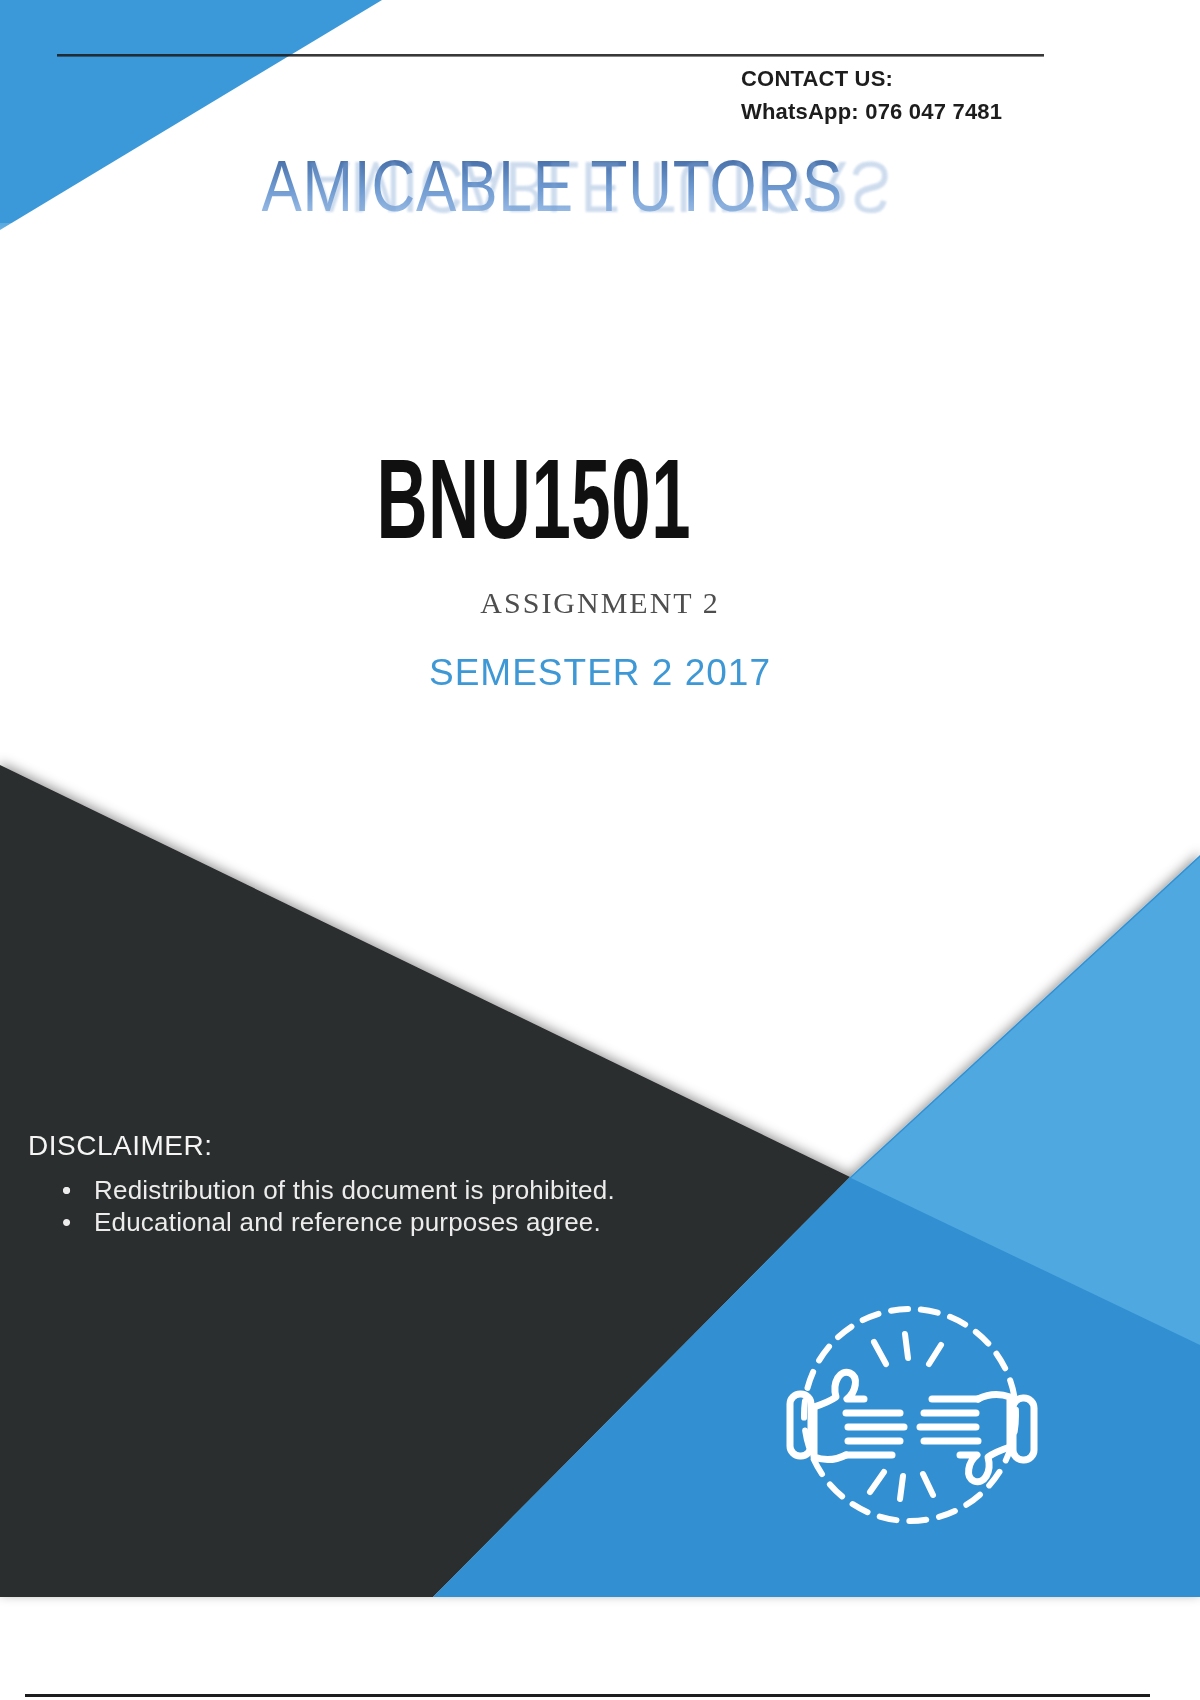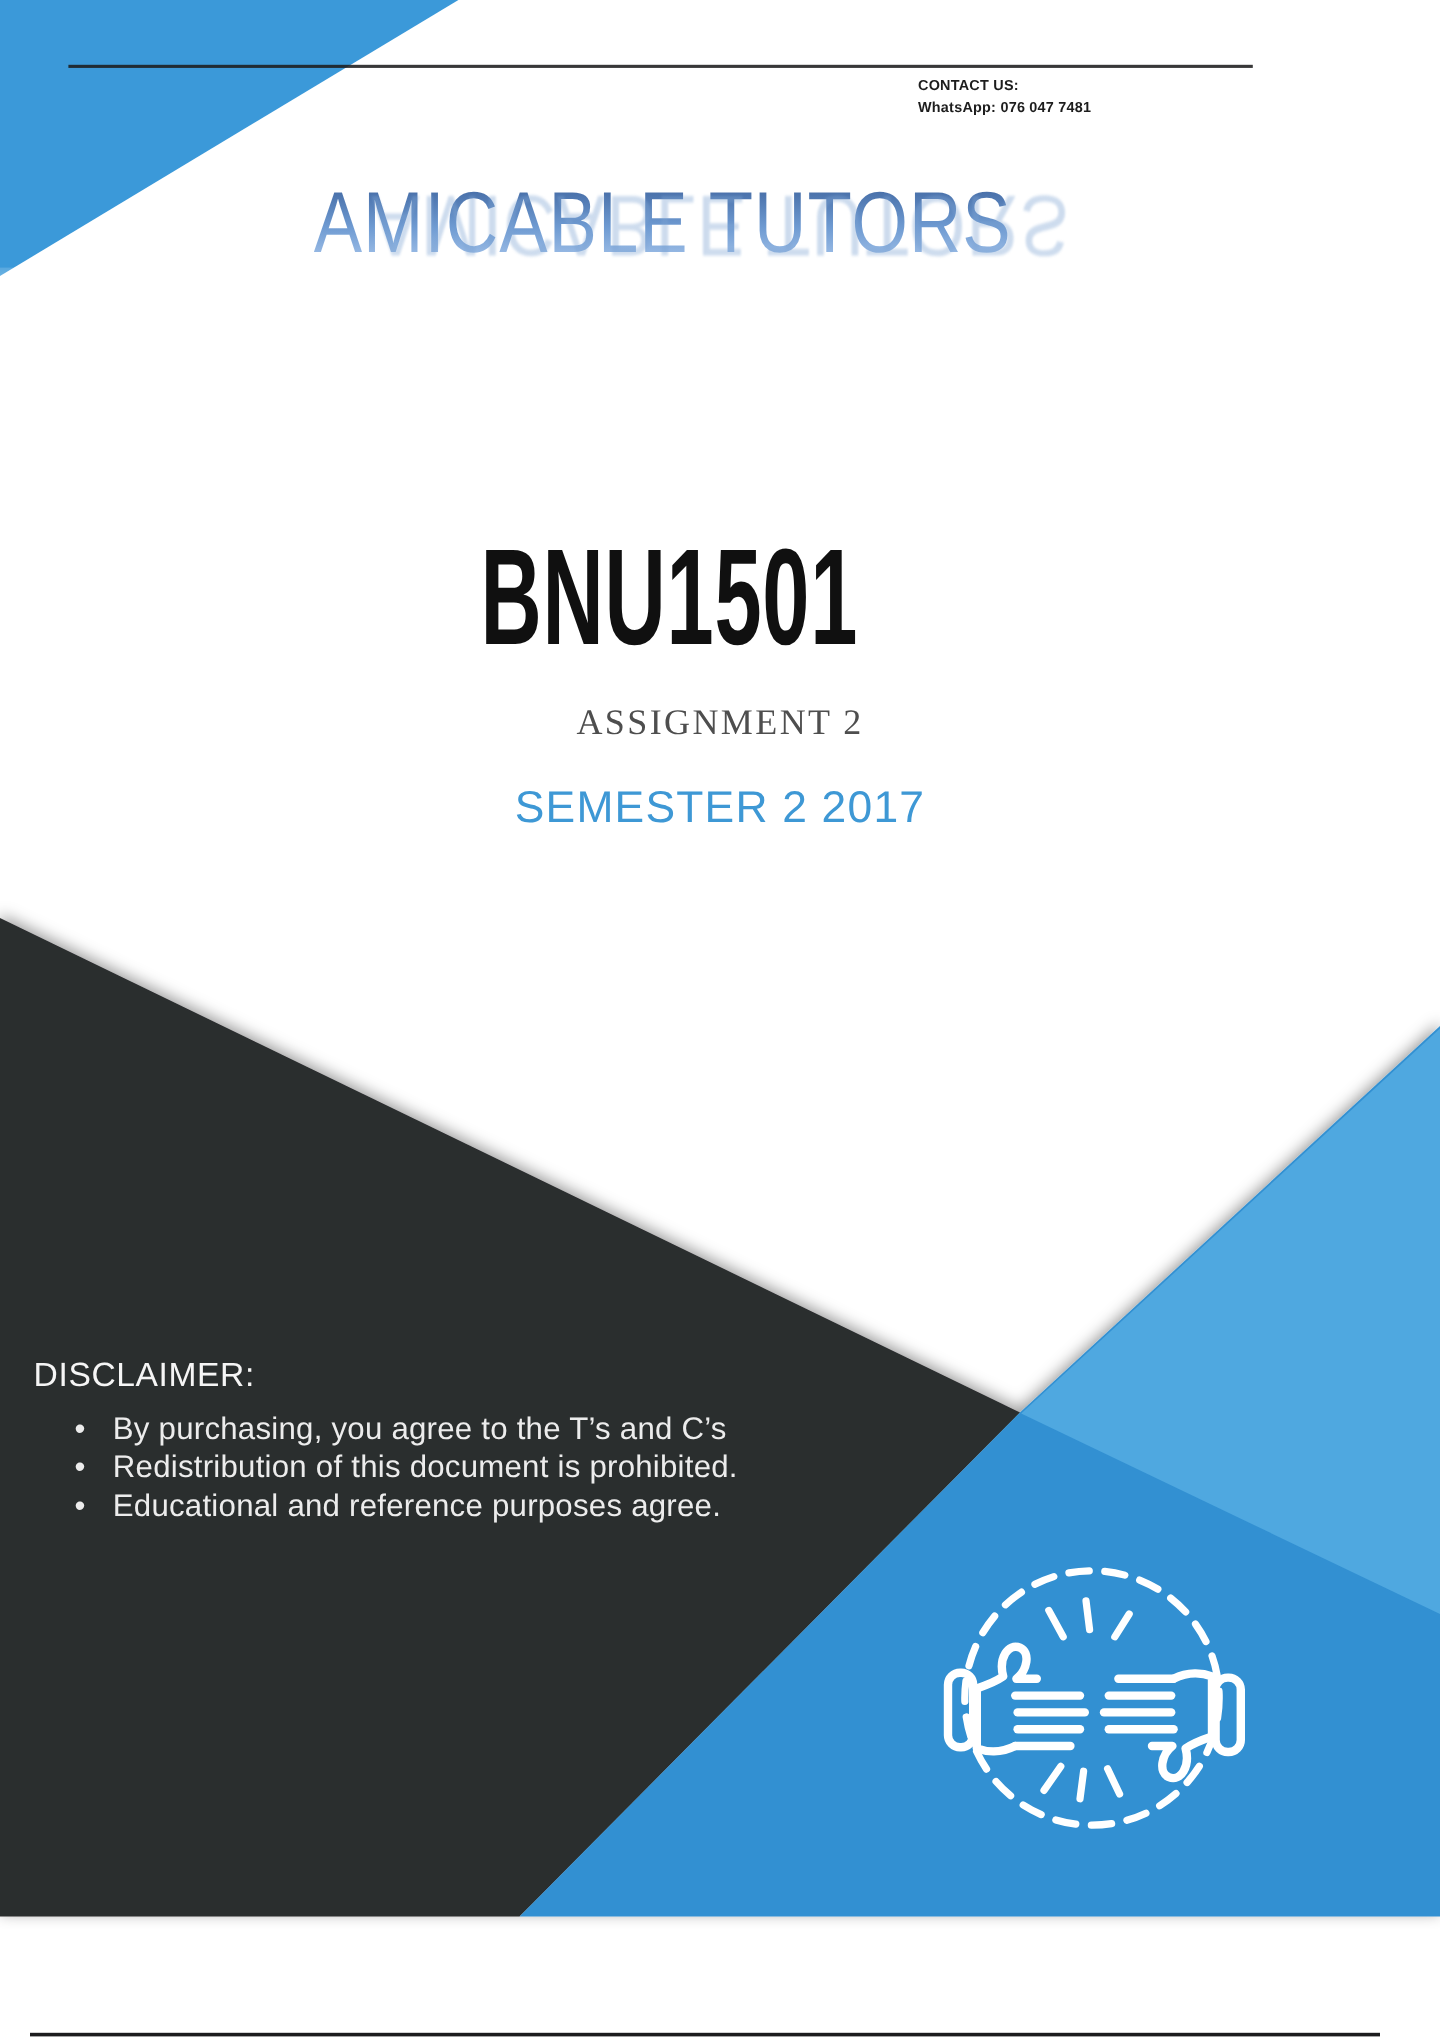--- a/index.html
+++ b/index.html
@@ -6,22 +6,22 @@
   body{
     width:1200px;height:1700px;position:relative;overflow:hidden;
     background:#ffffff;
     font-family:"Liberation Sans", sans-serif;
   }
   .abs{position:absolute;}
   #shapes{position:absolute;left:0;top:0;width:1200px;height:1700px;}
 
   
   .contact{
-    left:765px;top:62px;width:320px;
-    font-size:12px;font-weight:600;color:var(--c-text_dark,#1d1d1d);
+    left:741px;top:62px;width:320px;
+    font-size:22px;font-weight:600;color:var(--c-text_dark,#1d1d1d);
     line-height:1.5;letter-spacing:.2px;
   }
 
   
   .title-wrap{left:0;top:150px;width:1104px;text-align:center;}
   .brand-title{
     display:inline-block;margin:0;
     font-size:72px;font-weight:400;letter-spacing:1px;line-height:1;
     transform:scaleX(.84);transform-origin:50% 50%;
     color:var(--c-title_blue,#5b86bd);
@@ -35,21 +35,21 @@
     font-size:72px;font-weight:400;letter-spacing:1px;line-height:1;
     transform:scale(.84,-1);transform-origin:50% 0%;
     color:#7da3d2;opacity:.38;filter:blur(1.2px);
   }
   .reflect-fade{
     left:0;top:223px;width:1200px;height:80px;
     background:linear-gradient(180deg,rgba(255,255,255,.15) 0%,#ffffff 80%);
   }
 
   
-  .course-code-wrap{left:0;top:442px;width:1068px;text-align:center;margin-left:24px;}
+  .course-code-wrap{left:0;top:442px;width:1068px;text-align:center;}
   .course-code{
     display:inline-block;margin:0;line-height:1;
     font-size:114px;font-weight:700;letter-spacing:1px;
     transform:scaleX(.62);transform-origin:50% 50%;
     color:#101010;
   }
   .assignment-wrap{left:0;top:588px;width:1200px;text-align:center;}
   .assignment{
     margin:0;font-family:"Liberation Serif", serif;
     font-size:30px;font-weight:400;letter-spacing:2px;
@@ -145,21 +145,20 @@
 </div>
 <div class="abs semester-wrap">
   <h3 class="semester">SEMESTER 2 2017</h3>
 </div>
 
 <div class="abs disclaimer">
   <h2>DISCLAIMER:</h2>
   <ul>
     <li>
       <span class="bullet">•</span>
-      <span>By purchasing, you agree to the T’s and C’s</span>
     </li>
     <li>
       <span class="bullet">•</span>
       <span>Redistribution of this document is prohibited.</span>
     </li>
     <li>
       <span class="bullet">•</span>
       <span>Educational and reference purposes agree.</span>
     </li>
   </ul>

